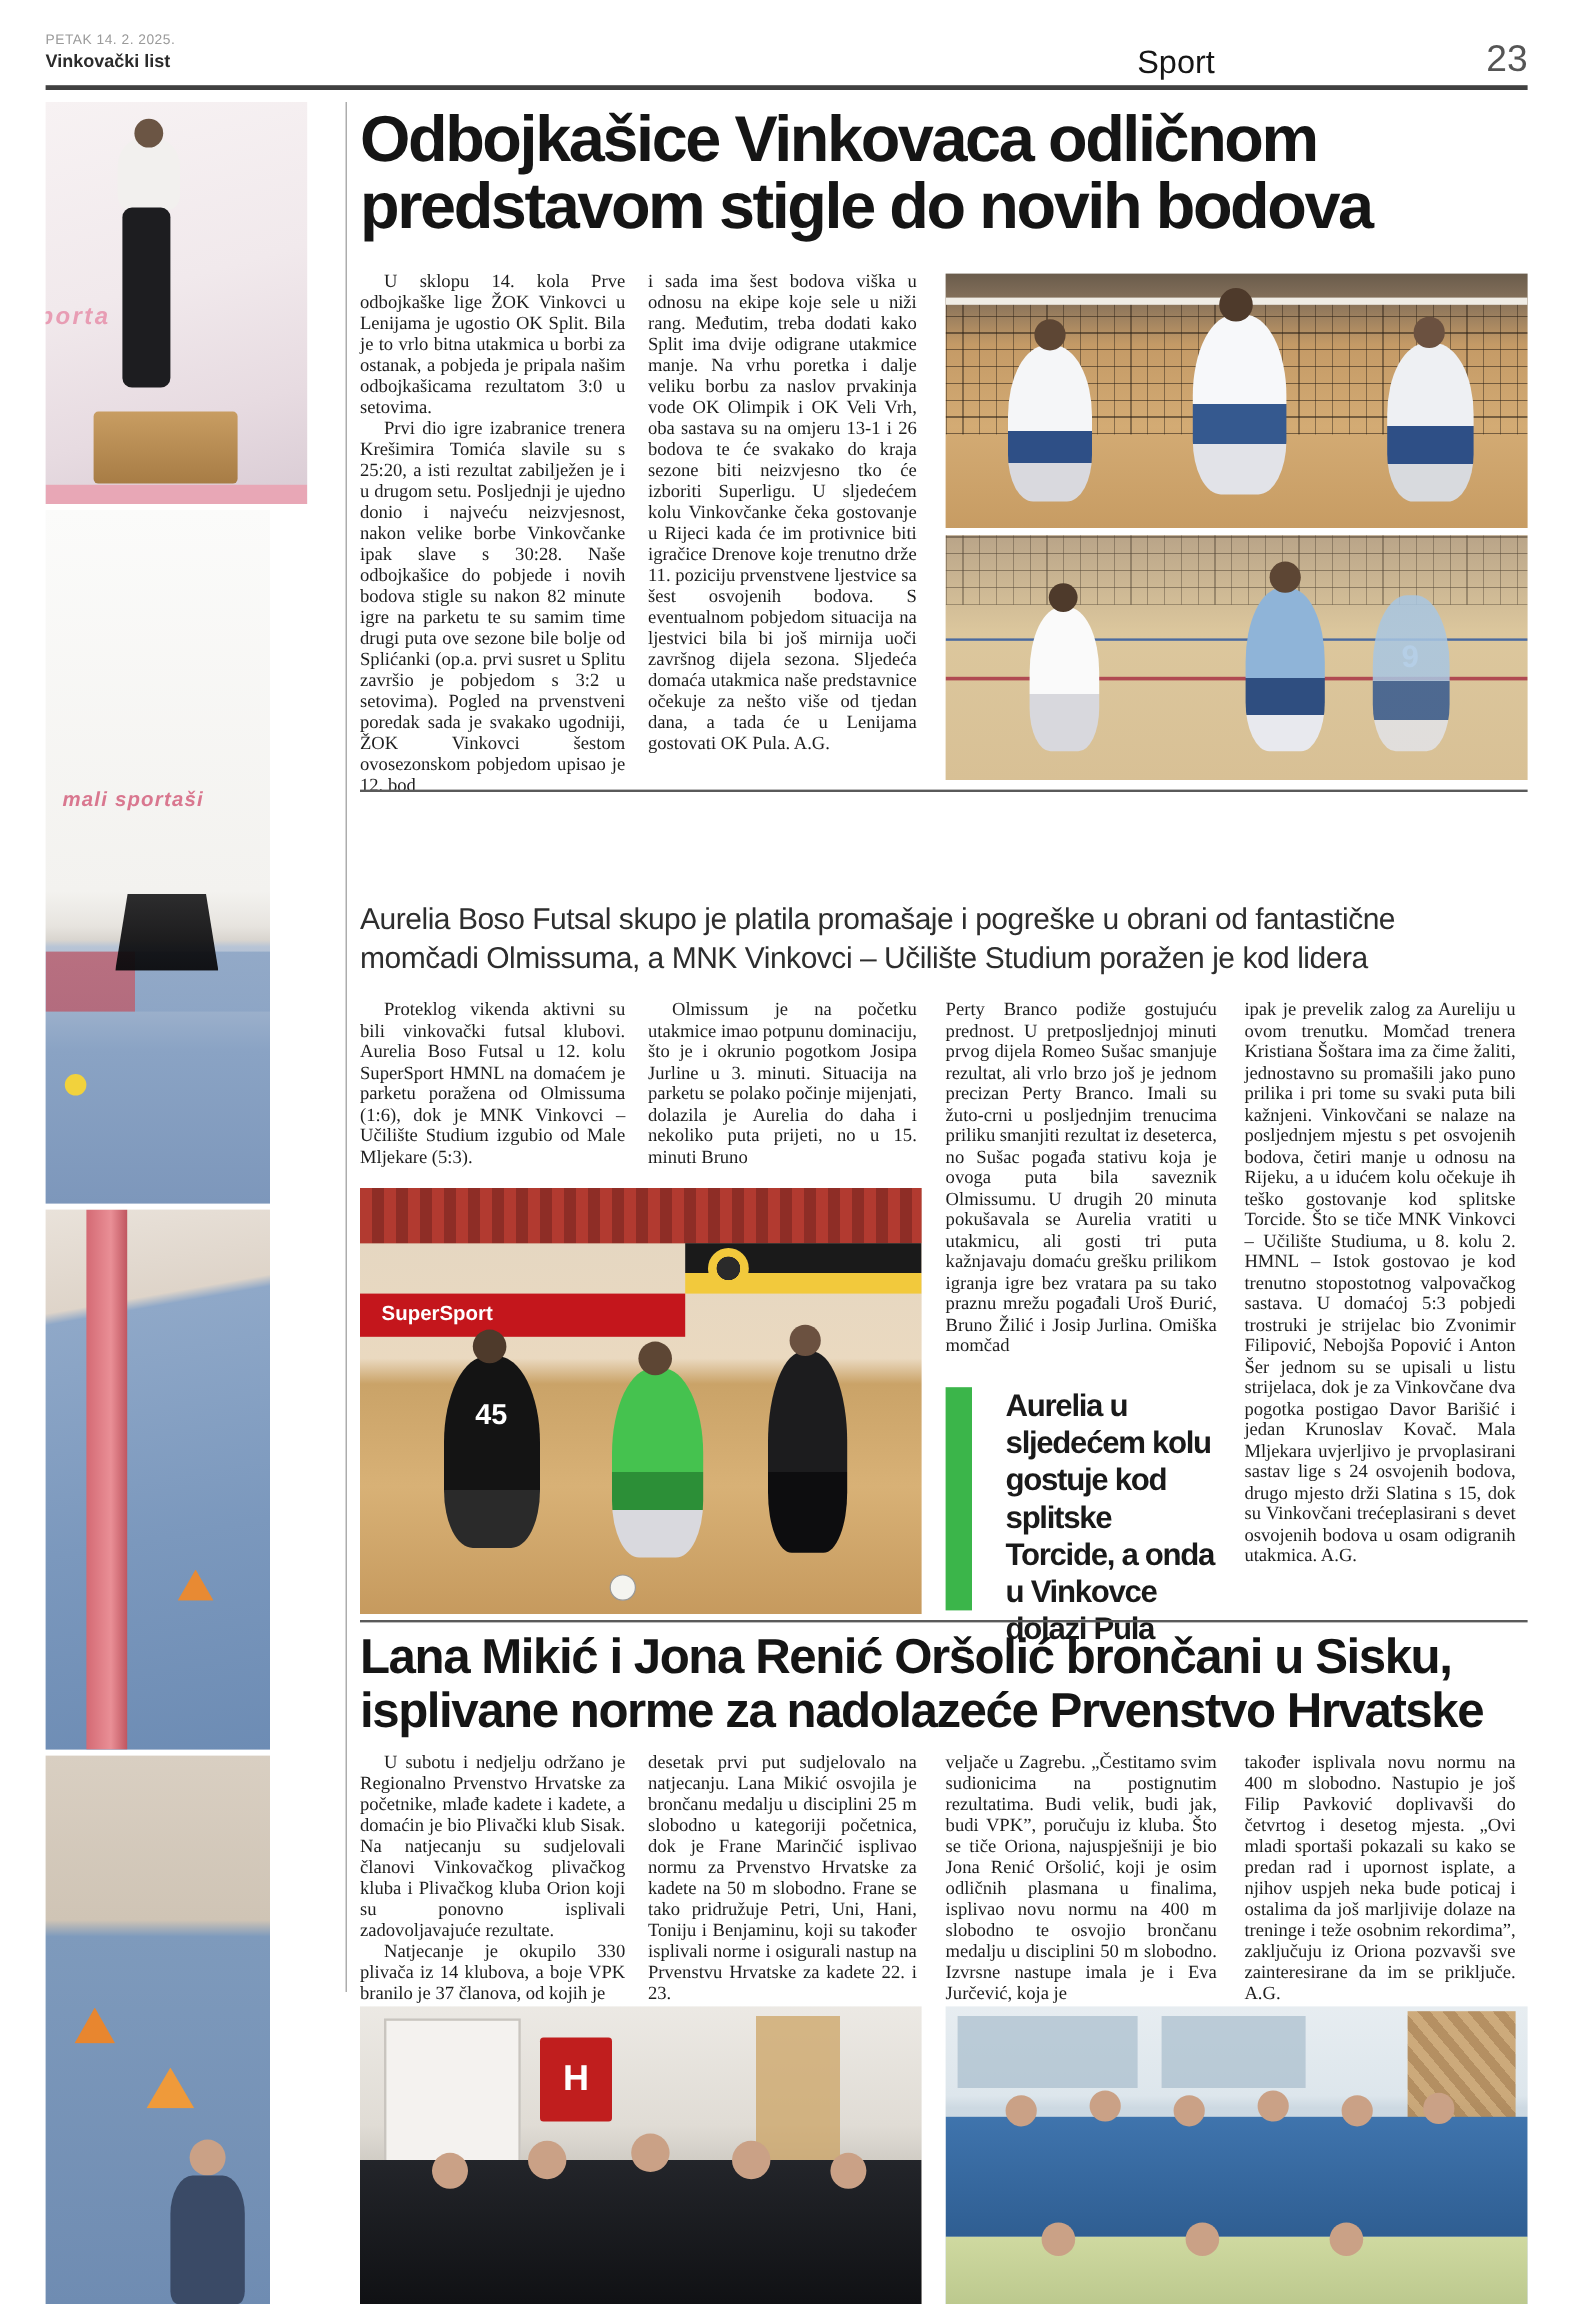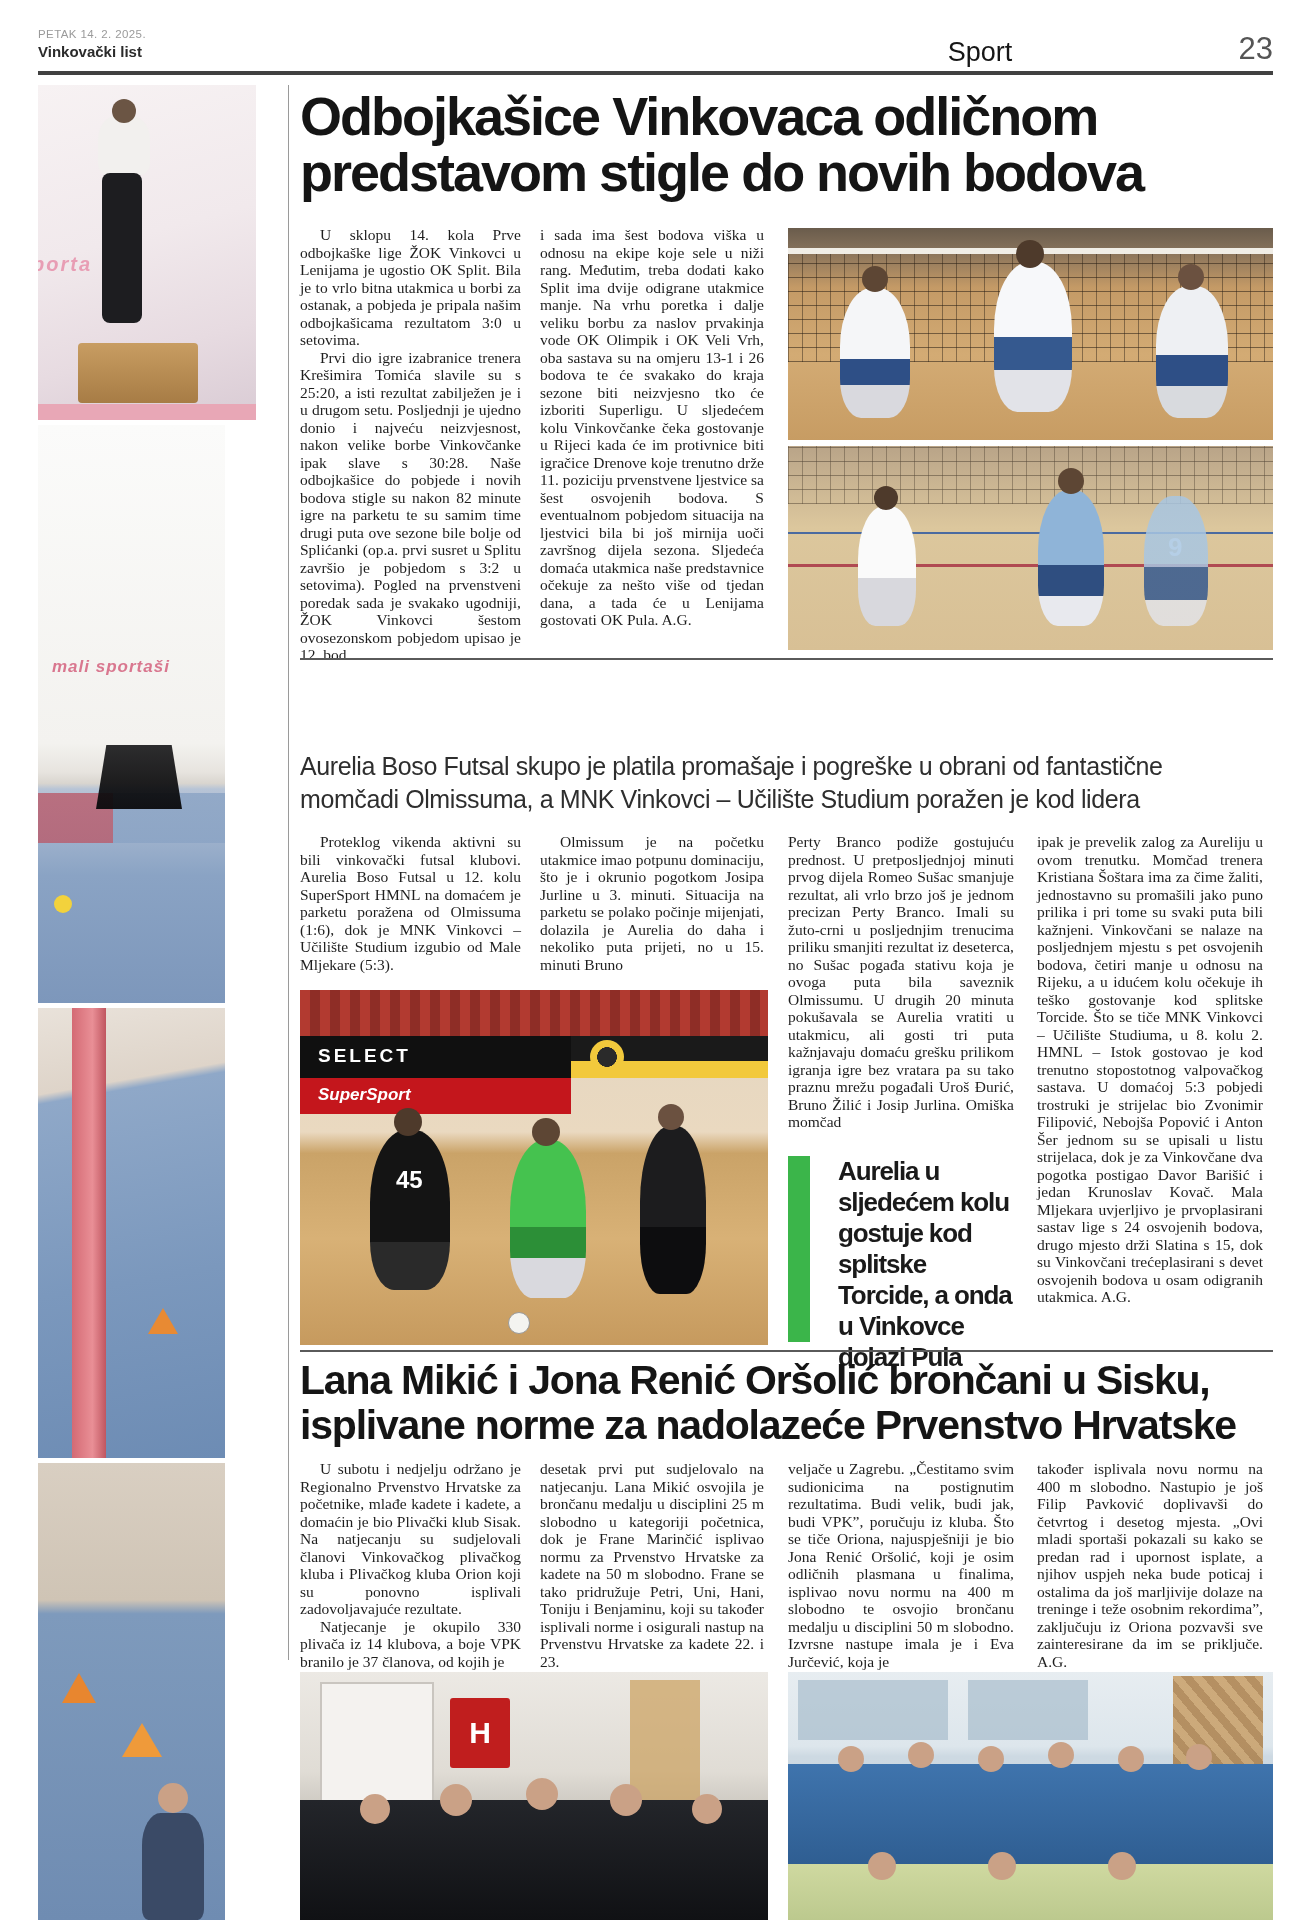--- a/index.html
+++ b/index.html
@@ -129,27 +129,24 @@
   </div>
   <div class="abs col" style="left:788px;top:833px;width:226px;height:310px;">
     <p class="noind">Perty Branco podiže gostujuću prednost. U pretposljednjoj minuti prvog dijela Romeo Sušac smanjuje rezultat, ali vrlo brzo još je jednom precizan Perty Branco. Imali su žuto-crni u posljednjim trenucima priliku smanjiti rezultat iz deseterca, no Sušac pogađa stativu koja je ovoga puta bila saveznik Olmissumu. U drugih 20 minuta pokušavala se Aurelia vratiti u utakmicu, ali gosti tri puta kažnjavaju domaću grešku prilikom igranja igre bez vratara pa su tako praznu mrežu pogađali Uroš Đurić, Bruno Žilić i Josip Jurlina. Omiška momčad</p>
   </div>
   <div class="abs col" style="left:1037px;top:833px;width:226px;height:512px;">
     <p class="noind">ipak je prevelik zalog za Aureliju u ovom trenutku. Momčad trenera Kristiana Šoštara ima za čime žaliti, jednostavno su promašili jako puno prilika i pri tome su svaki puta bili kažnjeni. Vinkovčani se nalaze na posljednjem mjestu s pet osvojenih bodova, četiri manje u odnosu na Rijeku, a u idućem kolu očekuje ih teško gostovanje kod splitske Torcide. Što se tiče MNK Vinkovci – Učilište Studiuma, u 8. kolu 2. HMNL – Istok gostovao je kod trenutno stopostotnog valpovačkog sastava. U domaćoj 5:3 pobjedi trostruki je strijelac bio Zvonimir Filipović, Nebojša Popović i Anton Šer jednom su se upisali u listu strijelaca, dok je za Vinkovčane dva pogotka postigao Davor Barišić i jedan Krunoslav Kovač. Mala Mljekara uvjerljivo je prvoplasirani sastav lige s 24 osvojenih bodova, drugo mjesto drži Slatina s 15, dok su Vinkovčani trećeplasirani s devet osvojenih bodova u osam odigranih utakmica. A.G.</p>
   </div>
 
   <div class="photo" style="left:300px;top:990px;width:468px;height:355px;background:linear-gradient(#e3d6c2 0%,#ead9c0 40%,#caa368 46%,#d8b176 70%,#c69a5e 100%);">
     <div class="ph-el" style="left:0;top:0;width:100%;height:46px;background:repeating-linear-gradient(90deg,#b23a30 0 10px,#8e2d26 10px 20px),#a03228;"></div>
-    <div class="ph-el" style="left:0;top:46px;width:58%;height:42px;background:#101010;">
-      <div class="banner-text" style="left:18px;top:9px;font-size:19px;letter-spacing:3px;">SELECT</div>
-    </div>
     <div class="ph-el" style="left:58%;top:46px;width:42%;height:42px;background:linear-gradient(#1a1a1a 0 60%,#f2c93c 60% 100%);"></div>
     <div class="ph-el" style="left:62%;top:50px;width:34px;height:34px;border-radius:50%;background:radial-gradient(circle,#2a2a2a 0 40%,#f2c93c 42% 100%);"></div>
     <div class="ph-el" style="left:0;top:88px;width:58%;height:36px;background:#c4161c;">
-      <div class="banner-text" style="left:18px;top:7px;font-size:17px;font-style:italic;">SuperSport</div>
+      <div class="banner-text" style="left:18px;top:7px;font-size:17px;">SuperSport</div>
     </div>
     <div class="blob" style="left:70px;top:140px;width:80px;height:160px;background:linear-gradient(#141414 0 70%,#2a2a2a 70% 100%);"></div>
     <div class="head" style="left:94px;top:118px;width:28px;height:28px;background:#4e3a2b;"></div>
     <div class="jersey-num" style="left:96px;top:176px;font-size:24px;text-align:right;">45</div>
     <div class="blob" style="left:210px;top:150px;width:76px;height:158px;background:linear-gradient(#45c24f 0 55%,#2c8f37 55% 75%,#d9d9de 75% 100%);"></div>
     <div class="head" style="left:232px;top:128px;width:28px;height:28px;background:#5d4634;"></div>
     <div class="blob" style="left:340px;top:136px;width:66px;height:168px;background:linear-gradient(#1c1c1e 0 60%,#0d0d0f 60% 100%);"></div>
     <div class="head" style="left:358px;top:114px;width:26px;height:26px;background:#6b5140;"></div>
     <div class="ph-el" style="left:208px;top:322px;width:20px;height:20px;border-radius:50%;background:#f4f4f0;border:1px solid #999;"></div>
   </div>

